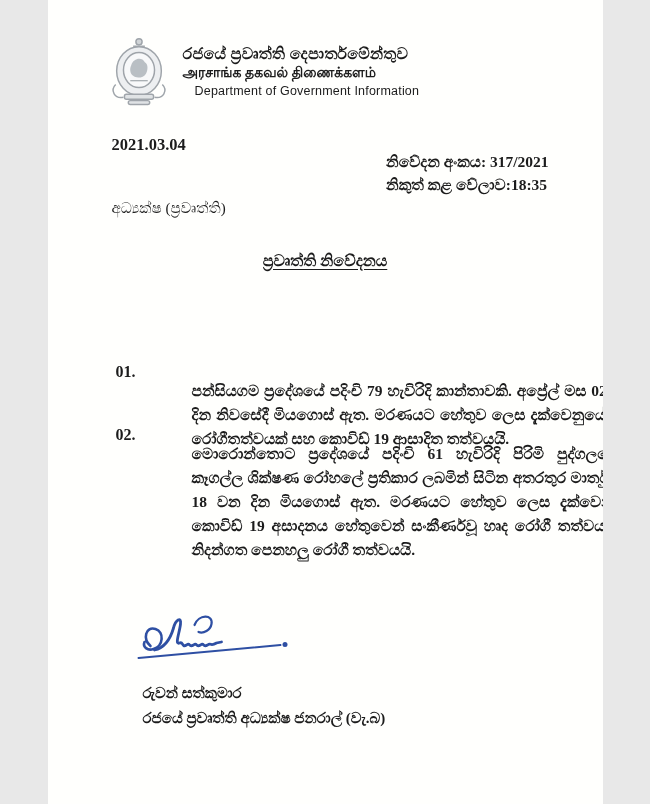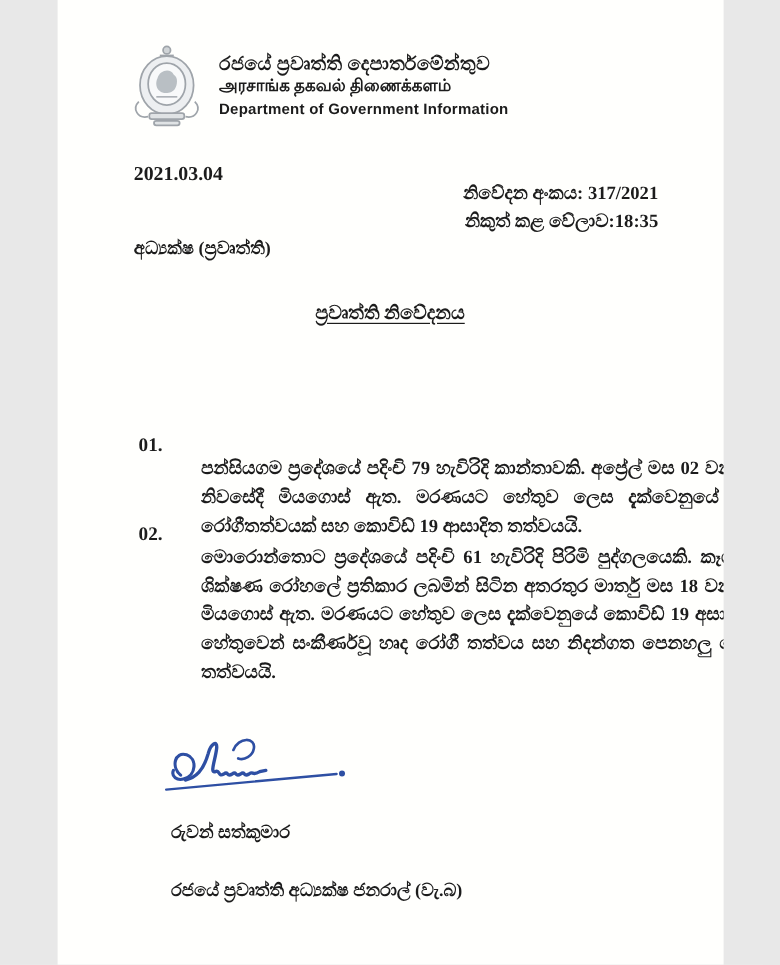--- a/index.html
+++ b/index.html
@@ -7,44 +7,44 @@
     position:relative;width:555px;height:804px;margin:0 auto;
     background:#fffffd;overflow:hidden;
     font-family:"Liberation Serif", serif;color:#1c1c1c;
   }
   
   .letterhead{position:absolute;top:36px;left:57px;display:flex;gap:10px;align-items:flex-start;}
   .emblem{width:68px;height:70px;flex:0 0 auto;}
   .dept-lines{padding-top:8px;}
   .dept-si{font-size:16px;font-weight:bold;letter-spacing:.3px;line-height:1.25;}
   .dept-ta{font-size:14px;font-weight:bold;line-height:1.3;}
-  .dept-en{font-family:"Liberation Sans", sans-serif;font-size:12.5px;font-weight:bold;letter-spacing:.2px;line-height:1.45;}
+  .dept-en{font-family:"Liberation Sans", sans-serif;font-size:12.5px;font-weight:normal;letter-spacing:.2px;line-height:1.45;margin-left:12px;}
   
   .doc-date{position:absolute;top:135px;left:64px;font-size:16.5px;font-weight:bold;}
-  .meta{position:absolute;top:150px;right:54px;text-align:right;font-size:15.5px;font-weight:bold;line-height:23px;}
-  .recipients{position:absolute;top:197px;left:64px;font-size:15px;font-weight:700;line-height:22px;}
+  .meta{position:absolute;top:150px;right:54px;text-align:left;font-size:15.5px;font-weight:bold;line-height:23px;}
+  .recipients{position:absolute;top:197px;left:64px;font-size:15px;font-weight:400;line-height:22px;}
   .doc-title{
     position:absolute;top:252px;left:0;width:100%;text-align:center;
     font-size:16px;font-weight:bold;
   }
   .doc-title span{text-decoration:underline;text-underline-offset:3px;}
   
   .intro{
     position:absolute;top:276px;left:64px;width:538px;margin:0;
     font-size:15.5px;line-height:24px;font-weight:600;text-align:justify;
   }
-  .item{position:absolute;left:68px;width:536px;display:flex;gap:2px;}
+  .item{position:absolute;left:68px;width:536px;display:flex;gap:26px;}
   .item-1{top:363px;}
-  .item-2{top:437px;}
+  .item-2{top:426px;}
   .item-no{flex:0 0 34px;font-size:16px;font-weight:bold;}
   .item-text{flex:1;font-size:15.5px;line-height:24px;font-weight:600;text-align:justify;margin:16px;}
   
   .sig-scribble{position:absolute;top:612px;left:84px;width:176px;height:62px;}
   .sig-name{position:absolute;top:685px;left:95px;font-size:15px;font-weight:600;text-align:right;}
-  .sig-designation{position:absolute;top:710px;left:95px;font-size:15px;font-weight:600;margin-top:24px;}
+  .sig-designation{position:absolute;top:710px;left:95px;font-size:15px;font-weight:600;}
 </style>
 </head>
 <body>
 
 <div class="page">
 
   <div class="letterhead">
     <div class="emblem">
       <svg viewBox="0 0 70 72" width="68" height="70" aria-hidden="true">
         <g stroke="#9aa0a6" fill="none" stroke-width="1.5" opacity="0.95">

